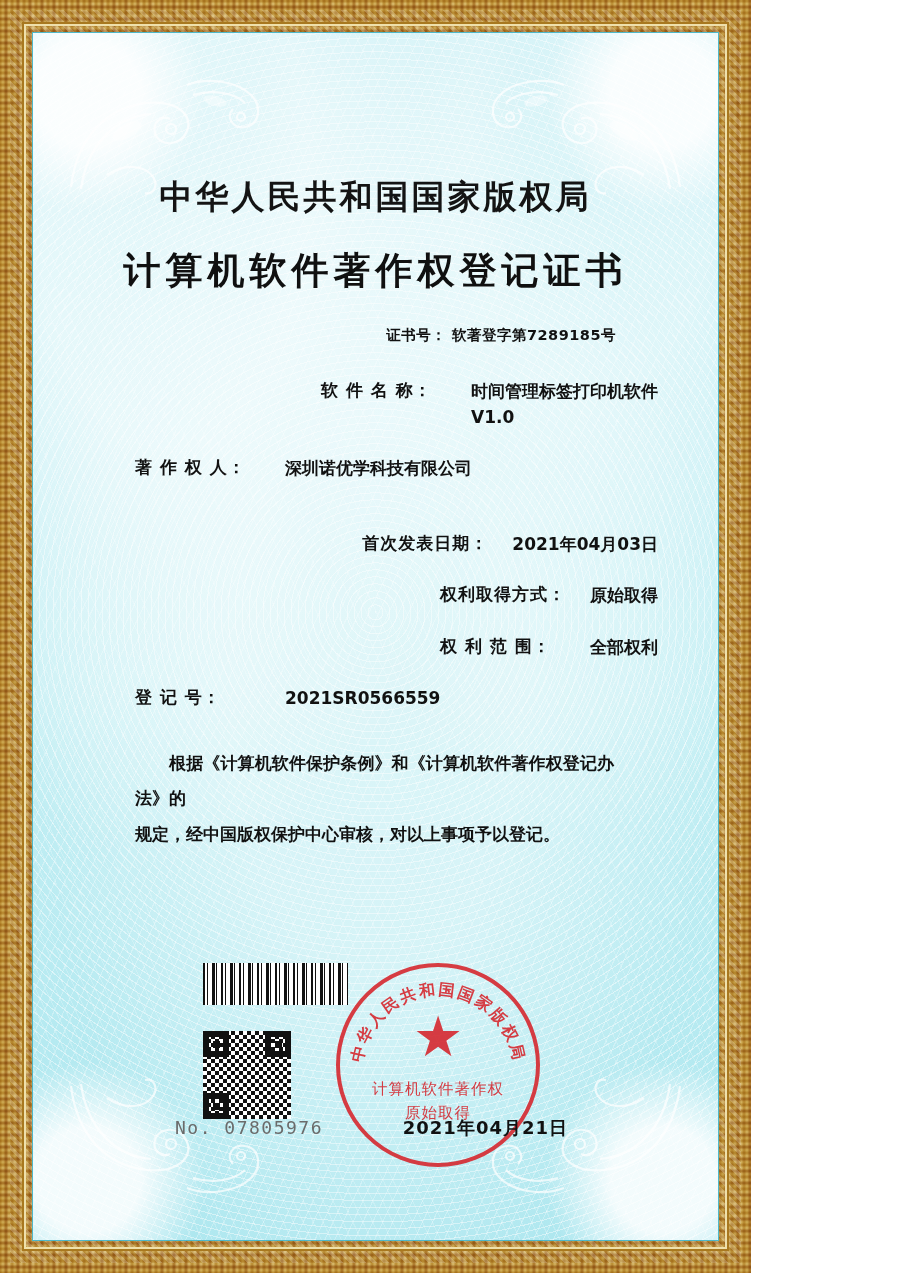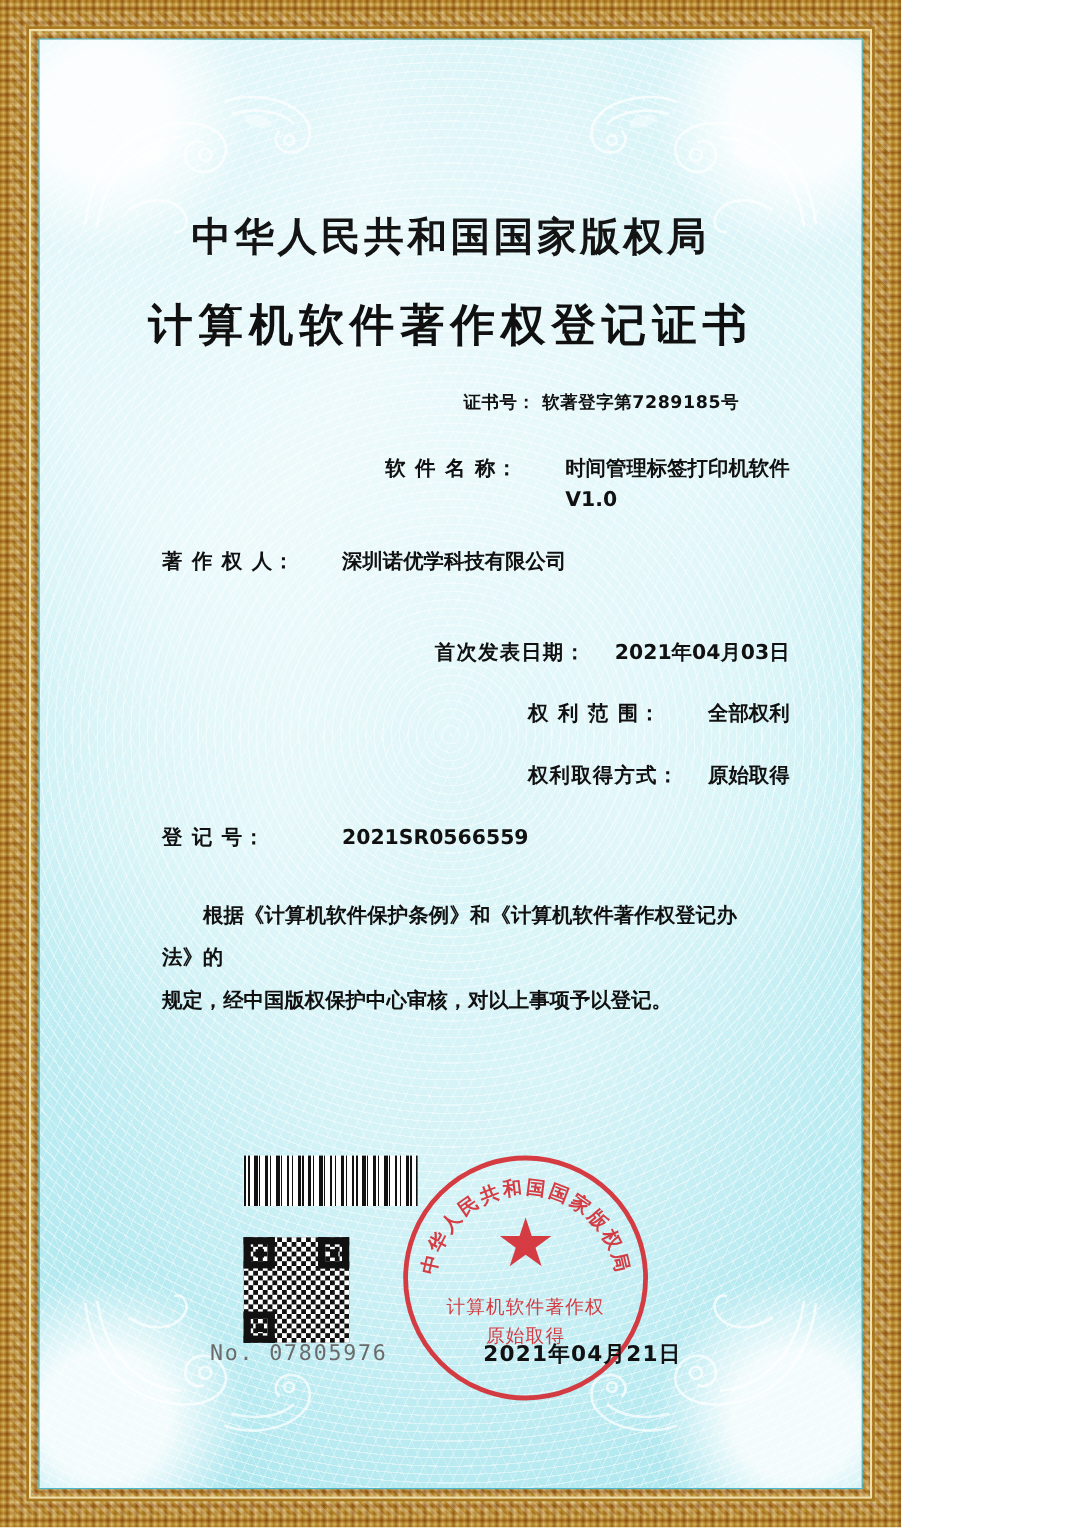--- a/index.html
+++ b/index.html
@@ -348,27 +348,27 @@
 
         <div class="gap-lg"></div>
 
 
         <div class="field-row loose">
           <span class="field-label">首次发表日期：</span>
           <span class="field-value">2021年04月03日</span>
         </div>
 
         <div class="field-row loose">
+          <span class="field-label">权利取得方式：</span>
+          <span class="field-value">原始取得</span>
+        </div>
+
+        <div class="field-row loose">
           <span class="field-label">权 利 范 围：</span>
           <span class="field-value">全部权利</span>
-        </div>
-
-        <div class="field-row loose">
-          <span class="field-label">权利取得方式：</span>
-          <span class="field-value">原始取得</span>
         </div>
 
         <div class="field-row">
           <span class="field-label">登 记 号：</span>
           <span class="field-value">2021SR0566559</span>
         </div>
       </div>
 
       <div class="statement">
         <div>

